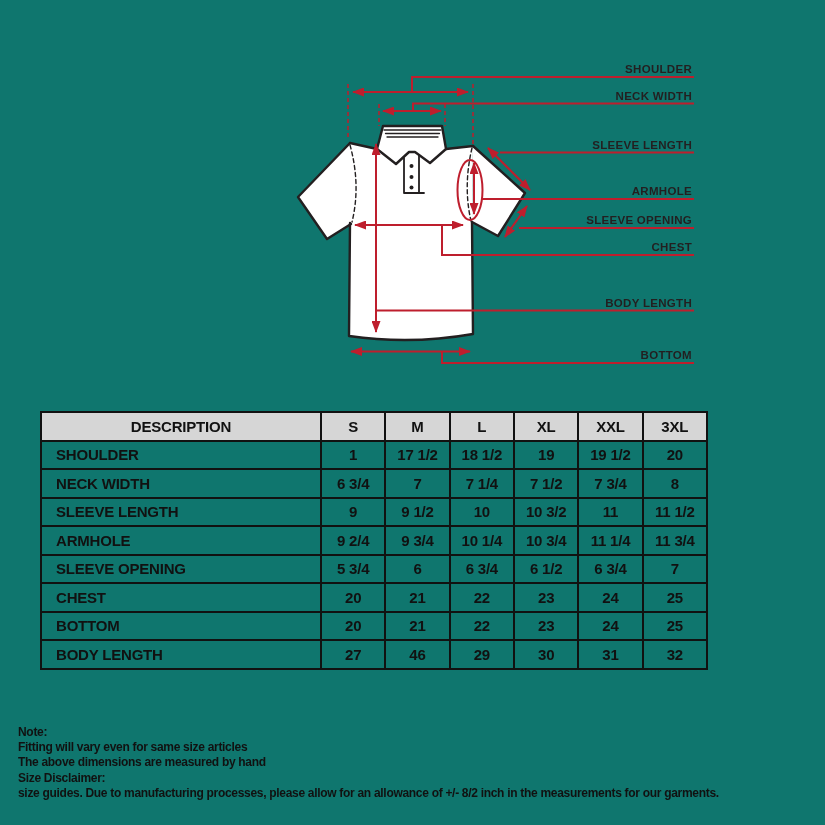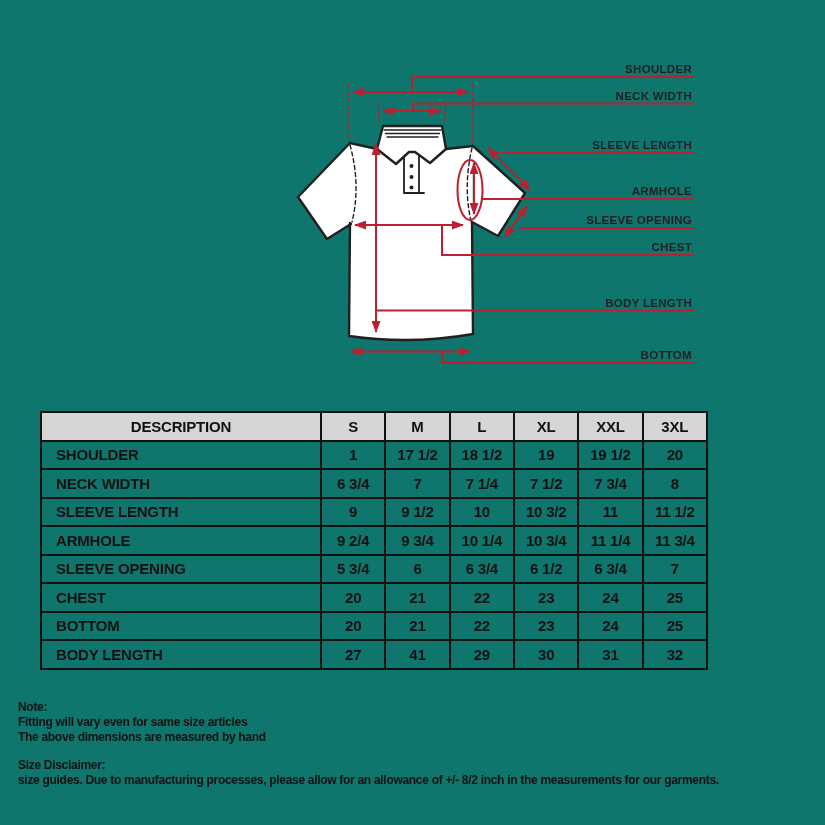--- a/index.html
+++ b/index.html
@@ -15,23 +15,23 @@
   table.size{position:absolute;left:40px;top:411px;width:668px;border-collapse:collapse;
              table-layout:fixed;color:#111;padding-left:12px;}
   table.size th,table.size td{border:2px solid #111;font-weight:bold;padding:0;
              height:26.5px;font-size:15px;letter-spacing:-0.2px;text-align:center;
              overflow:hidden;white-space:nowrap;}
   table.size th{background:#d6d6d6;}
   table.size td.desc{text-align:left;padding-left:14px;}
   col.c-desc{width:280px;}
 
   
-  .notes{position:absolute;left:18px;top:700px;font-size:12px;font-weight:bold;color:#111;
+  .notes{position:absolute;left:18px;top:725px;font-size:12px;font-weight:bold;color:#111;
          line-height:15px;letter-spacing:-0.3px;white-space:nowrap;}
-  .disclaimer{margin-top:13px;}
+  .disclaimer{margin-top:1px;}
 </style>
 </head>
 <body>
 
 <div class="canvas">
 
   <svg class="diagram" width="825" height="400" viewBox="0 0 825 400">
     <defs>
       <marker id="mE" viewBox="0 0 12 9" refX="11" refY="4.5" markerWidth="12" markerHeight="9" orient="auto" markerUnits="userSpaceOnUse">
         <path d="M0,0 L12,4.5 L0,9 Z" fill="#be1e2d"></path>
@@ -189,21 +189,21 @@
         <td>20</td>
         <td>21</td>
         <td>22</td>
         <td>23</td>
         <td>24</td>
         <td>25</td>
       </tr>
       <tr>
         <td class="desc">BODY LENGTH</td>
         <td>27</td>
-        <td>41</td>
+        <td>46</td>
         <td>29</td>
         <td>30</td>
         <td>31</td>
         <td>32</td>
       </tr>
     </tbody>
   </table>
 
   <div class="notes">
     <div>Note:</div>

